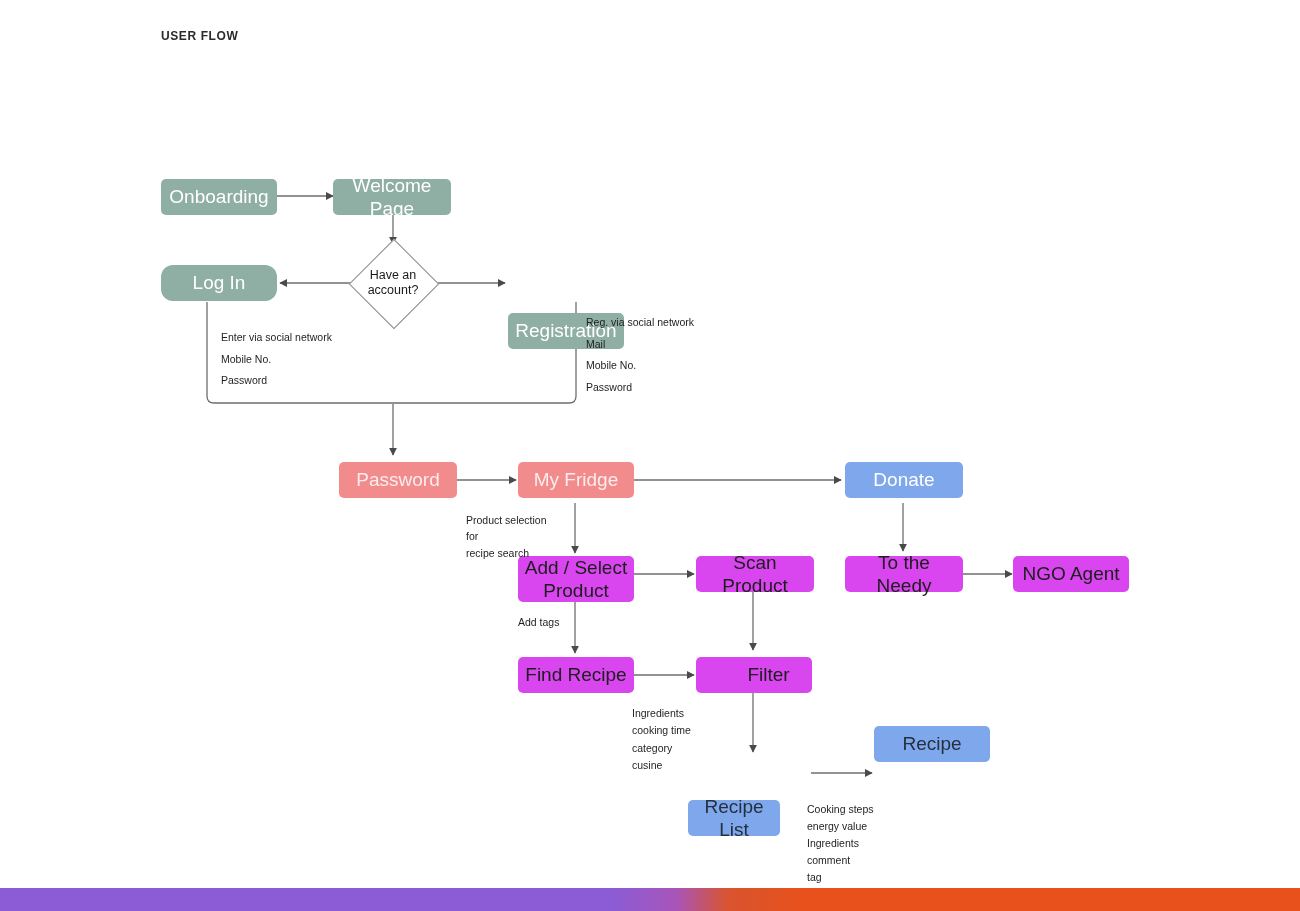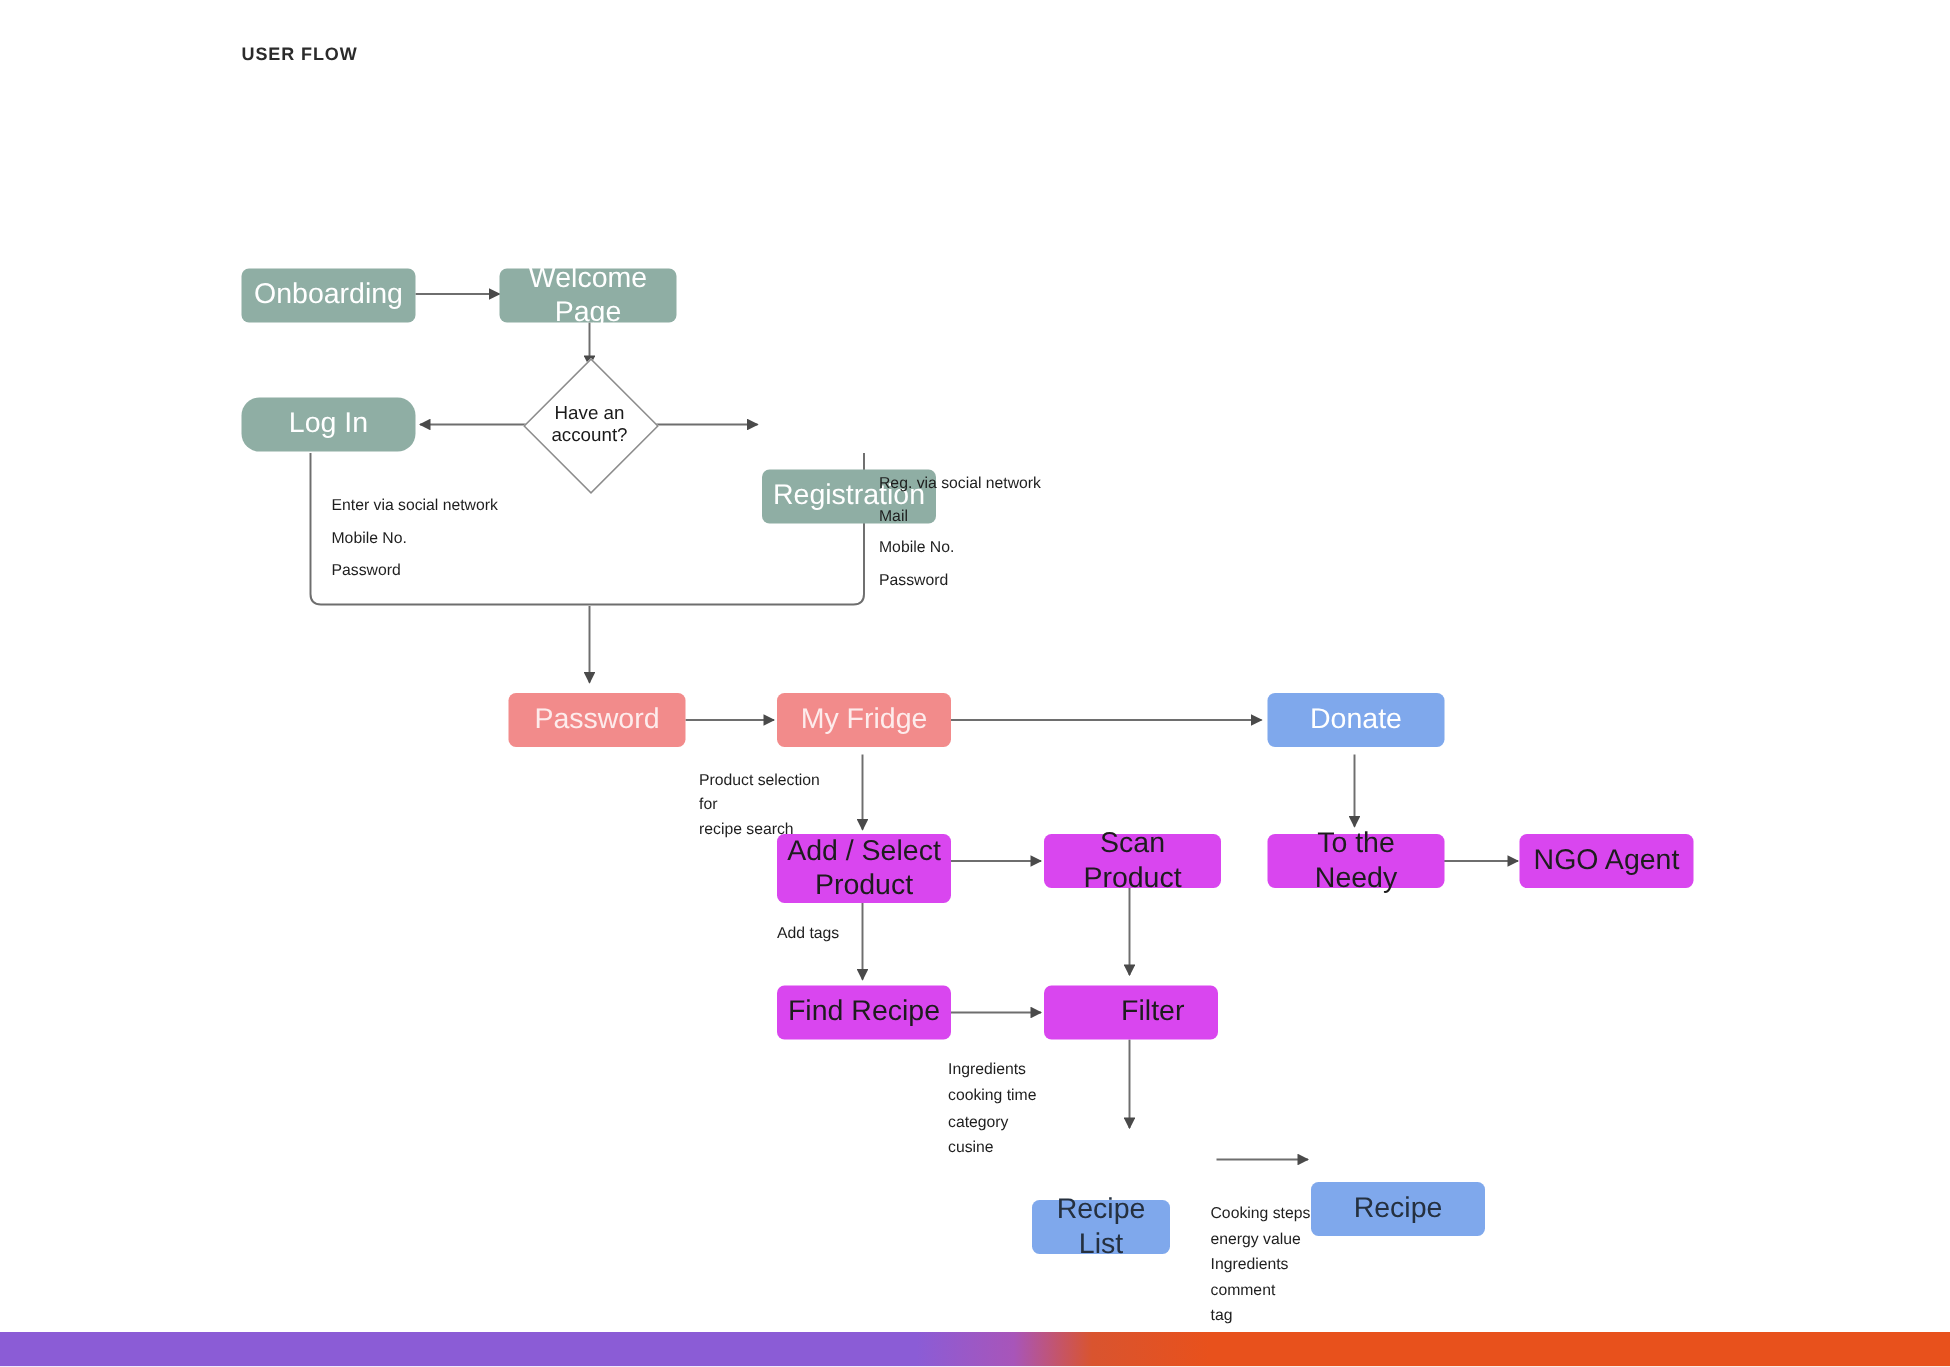--- a/index.html
+++ b/index.html
@@ -207,21 +207,21 @@
   <div class="node orange" style="left:845px; top:556px; width:118px; height:36px;">To the Needy</div>
 
   <div class="node orange" style="left:1013px; top:556px; width:116px; height:36px;">NGO Agent</div>
 
   <div class="node orange" style="left:518px; top:657px; width:116px; height:36px;">Find Recipe</div>
 
   <div class="node orange" style="left:696px; top:657px; width:116px; height:36px;padding-left:35px;">Filter</div>
 
   <div class="node blue-dark" style="left:688px; top:756px; width:92px; height:36px;margin-top:44px;">Recipe List</div>
 
-  <div class="node blue-dark" style="left:874px; top:788px; width:116px; height:36px;">Recipe</div>
+  <div class="node blue-dark" style="left:874px; top:726px; width:116px; height:36px;">Recipe</div>
 
   <div class="annot spaced" style="left:221px; top:327px;">Enter via social network
 Mobile No.
 Password</div>
 
   <div class="annot spaced" style="left:586px; top:312px;">Reg. via social network
 Mail
 Mobile No.
 Password</div>
 

